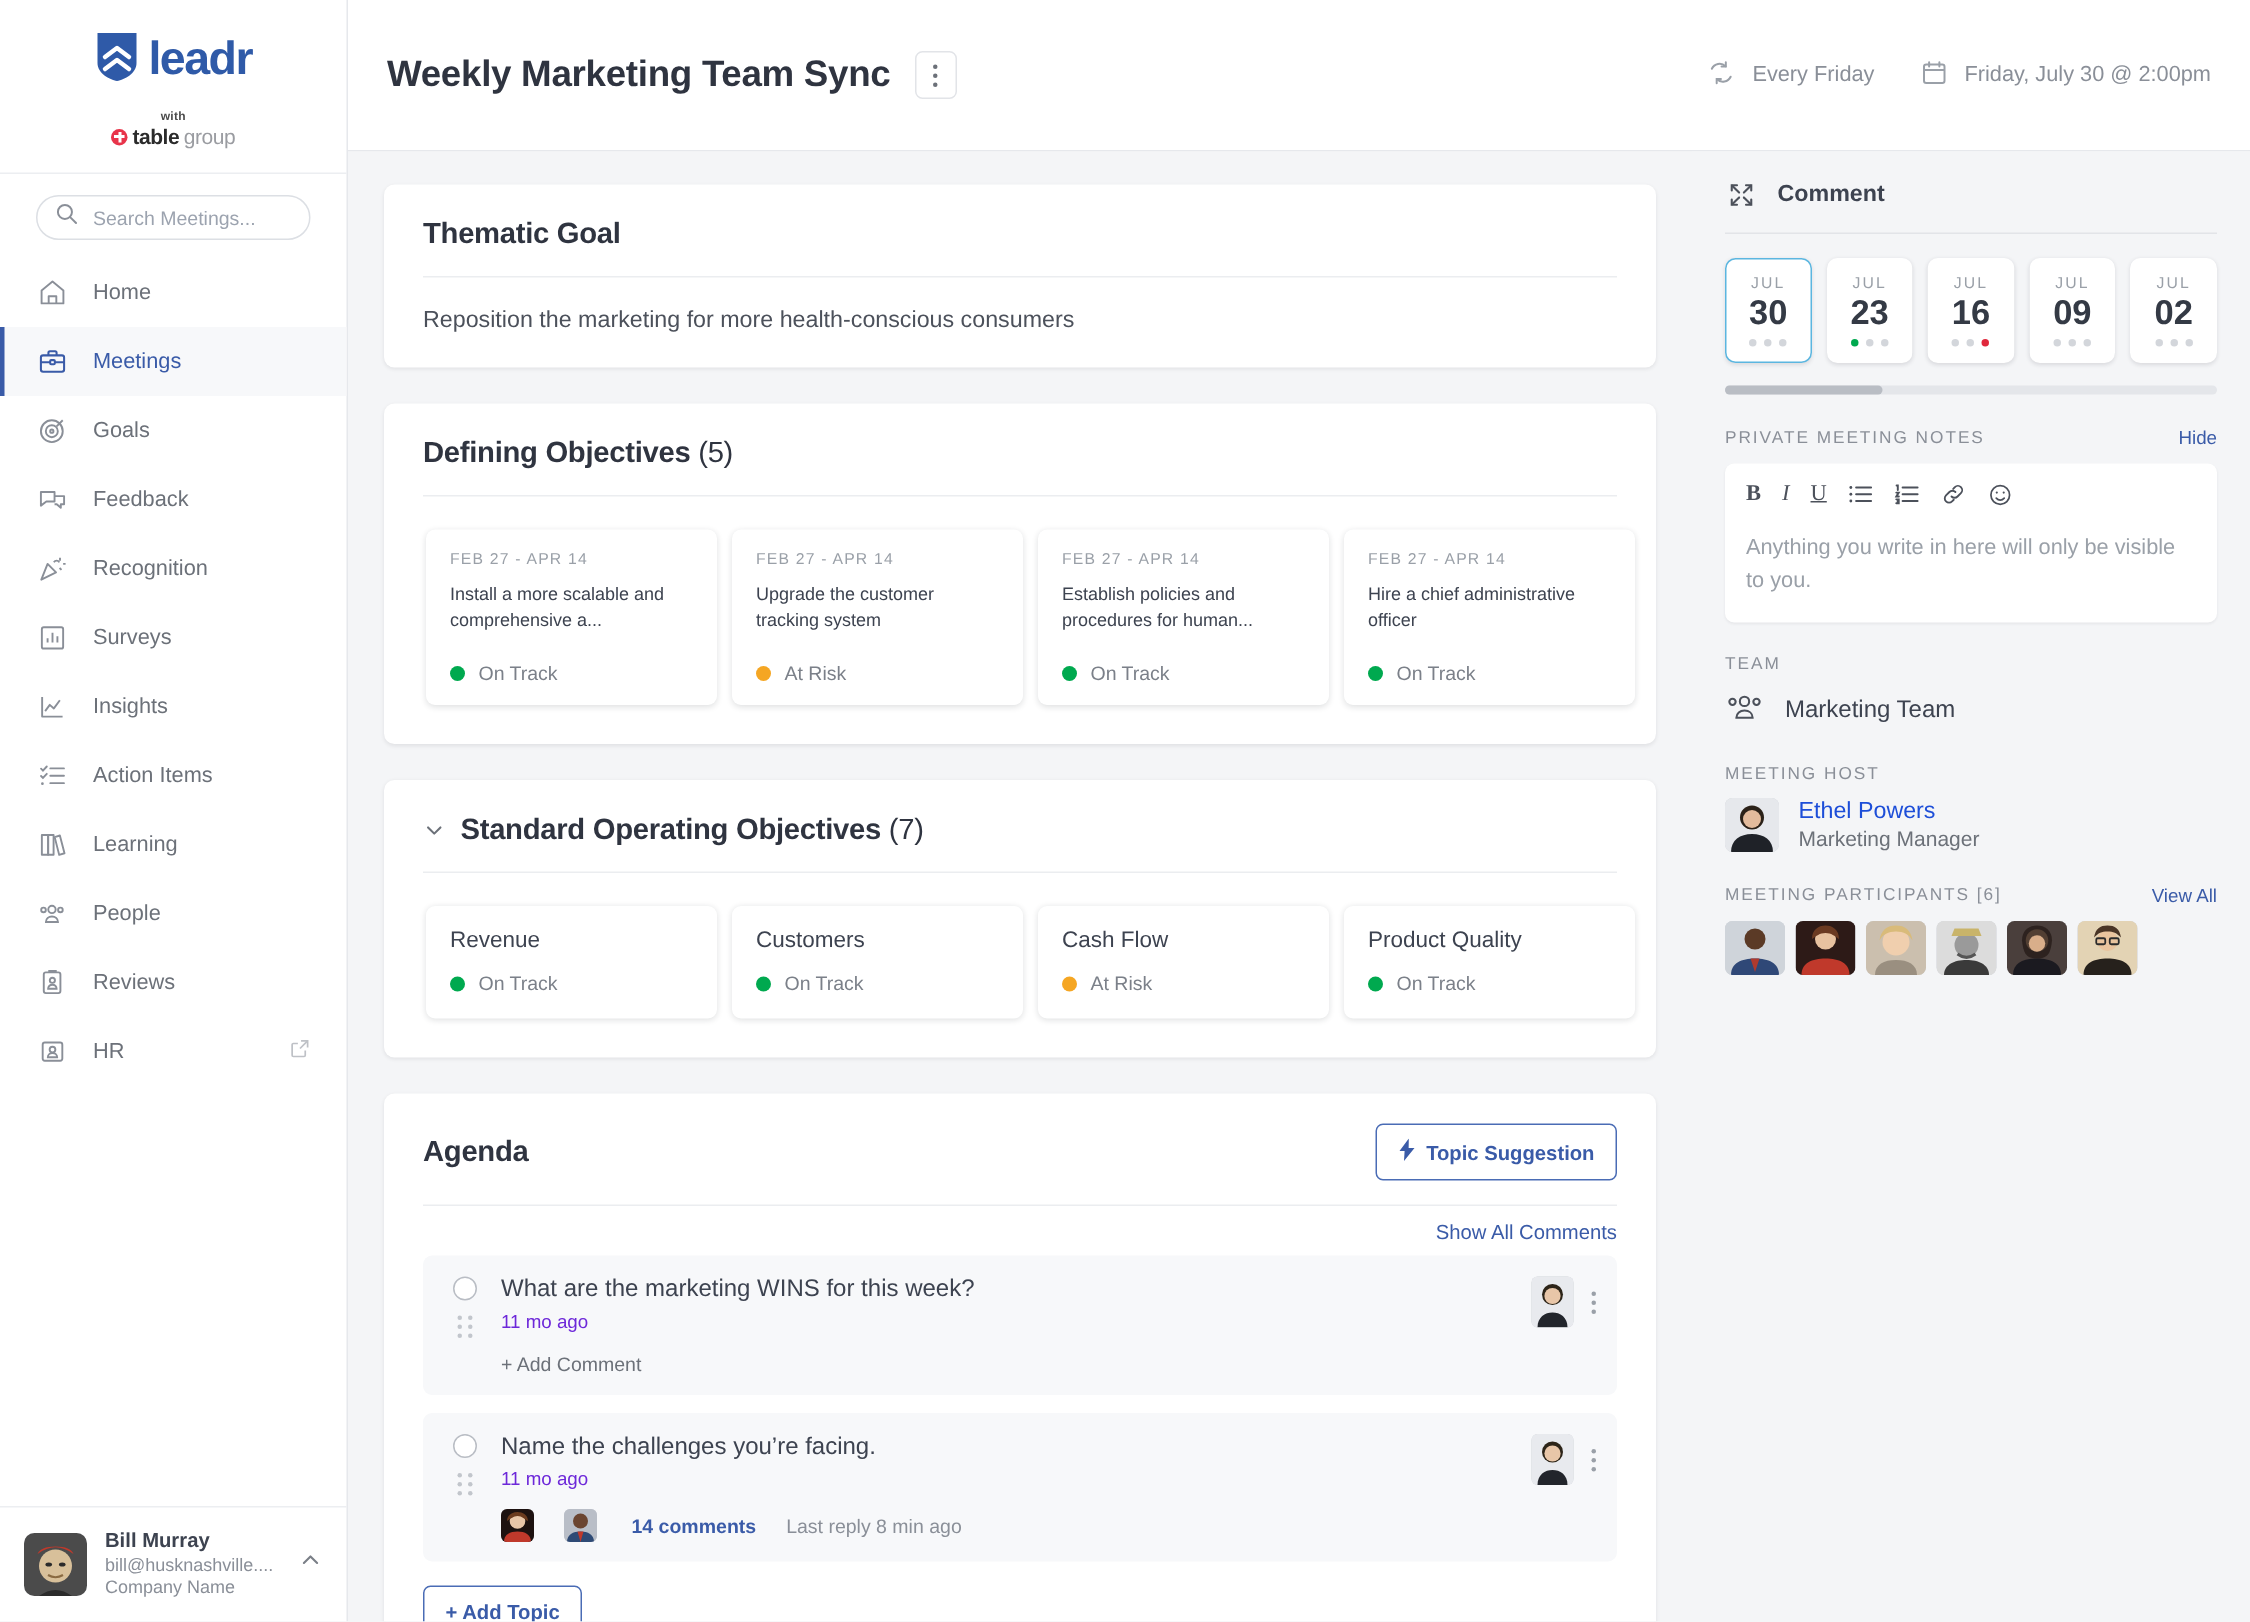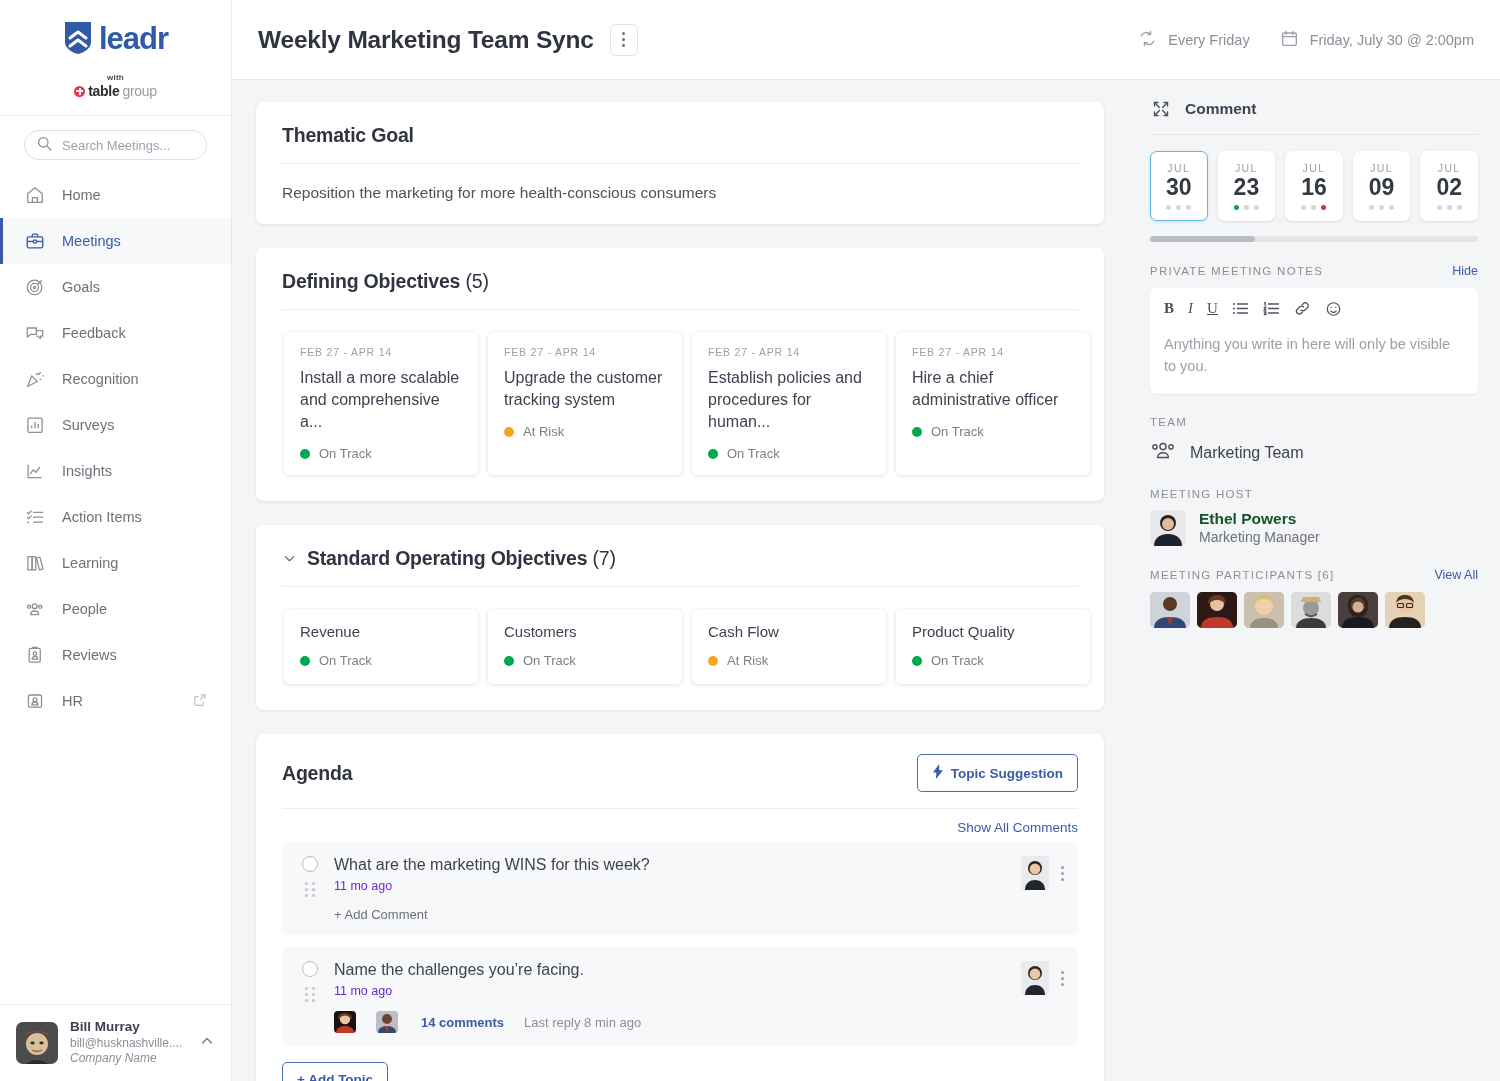--- a/index.html
+++ b/index.html
@@ -59,27 +59,27 @@
   .nav-item .ext { margin-left: auto; opacity: .55; }
 
   .profile {
     border-top: 1px solid #eceef1; padding: 14px 16px; display: flex; align-items: center; gap: 12px;
   }
   .avatar-sq { border-radius: 7px; overflow: hidden; flex: none; background:#d7d9de; }
   .profile .avatar-sq { width: 42px; height: 42px; }
   .profile-text { min-width: 0; flex: 1; }
   .profile-name { font-size: 13.5px; font-weight: 700; color: #3d4350; line-height: 1.25; }
   .profile-mail { font-size: 12px; color: #8a8f98; line-height: 1.3; white-space: nowrap; overflow: hidden;}
-  .profile-co { font-size: 12px; color: #8a8f98; line-height: 1.3; font-style: italic; }
+  .profile-co { font-size: 12px; color: #8a8f98; line-height: 1.3; }
   .chev-up { color:#7a7f87; flex:none; }
 
   
   .content-col { flex: 1; display: flex; flex-direction: column; min-width: 0; }
   .topbar {
-    height: 80px; background: #fff; border-bottom: 1px solid #e6e8ec;
+    height: 101px; background: #fff; border-bottom: 1px solid #e6e8ec;
     display: flex; align-items: center; padding: 0 26px 0 26px; gap: 16px;
   }
   .meeting-title { font-size: 24.5px; font-weight: 700; color: #2f3440; letter-spacing:-.2px;}
   .kebab-btn {
     width: 28px; height: 32px; border: 1px solid #e2e4e8; border-radius: 5px;
     display: flex; align-items: center; justify-content: center; cursor: pointer; background: #fff;
   }
   .kebab-btn .d { width: 3px; height: 3px; background: #6c7179; border-radius: 50%; margin: 1.5px 0; }
   .topbar-right { margin-left: auto; display: flex; align-items: center; gap: 30px; }
   .tb-meta { display: flex; align-items: center; gap: 11px; color: #8a8f98; font-size: 14.5px; }
@@ -96,21 +96,21 @@
   .card-title .count { font-weight: 400; color: #2f3440; }
   .hr { height: 1px; background: #ebedf0; margin: 16px 0 0 0; }
   .thematic-body { padding: 20px 26px 22px; font-size: 15.5px; color: #4c515b; }
 
   .obj-scroll { display: flex; gap: 10px; padding: 22px 26px 26px 28px; overflow: hidden; }
   .obj-card {
     flex: none; width: 194px; background: #fff; border-radius: 6px;
     box-shadow: 0 1px 4px rgba(22,27,38,.14); padding: 14px 16px 14px;
   }
   .obj-date { font-size: 10.5px; letter-spacing: .8px; color: #9aa0a8; font-weight: 400; }
-  .obj-name { font-size: 16px; color: #3d4350; margin-top: 9px; line-height: 1.38; min-height: 40px; }
+  .obj-name { font-size: 12px; color: #3d4350; margin-top: 9px; line-height: 1.38; min-height: 40px; }
   .status-row { display: flex; align-items: center; gap: 9px; margin-top: 13px; }
   .dot { width: 10px; height: 10px; border-radius: 50%; flex: none; }
   .status-txt { font-size: 13px; color: #7b8089; }
 
   .soo-head { padding: 22px 26px 0 26px; display:flex; align-items:center; gap: 10px; }
   .chev-down { color: #6c7179; display:flex; }
   .soo-scroll { display: flex; gap: 10px; padding: 22px 26px 26px 28px; overflow: hidden; }
   .soo-card {
     flex:none; width: 194px; background:#fff; border-radius:6px;
     box-shadow: 0 1px 4px rgba(22,27,38,.14); padding: 14px 16px 16px;
@@ -180,21 +180,21 @@
   .sec-label .link { font-size: 12.5px; letter-spacing: 0; margin-left: auto; font-weight: 400;}
   .notes-box { background: #fff; border-radius: 6px; margin-top: 10px; padding: 12px 14px 16px; box-shadow: 0 1px 2px rgba(22,27,38,.07); }
   .notes-tools { display: flex; align-items: center; gap: 14px; color: #4c515b; }
   .nt { font-size: 15px; cursor: pointer; display:flex; align-items:center;}
   .notes-ph { font-size: 14.5px; color: #9aa0a8; line-height: 1.55; margin-top: 16px; }
 
   .team-row { display: flex; align-items: center; gap: 14px; margin-top: 12px; }
   .team-name { font-size: 16px; color: #3d4350; }
   .host-row { display: flex; align-items: center; gap: 13px; margin-top: 10px; }
   .host-av { width: 36px; height: 36px; border-radius: 5px; overflow: hidden; background:#cfd2d8;}
-  .host-name { font-size: 15.5px; font-weight: 700; color: #14532d; }
+  .host-name { font-size: 15.5px; font-weight: 400; color: #1d4ed8; }
   .host-role { font-size: 14px; color: #6c7179; margin-top: 1px; }
   .parts { display: flex; gap: 7px; margin-top: 10px; }
   .part-av { width: 40px; height: 36px; border-radius: 5px; overflow: hidden; background:#cfd2d8;}
   .av-img { width: 100%; height: 100%; display:block; }
 </style>
 </head>
 <body>
 
 <div class="app">
 

